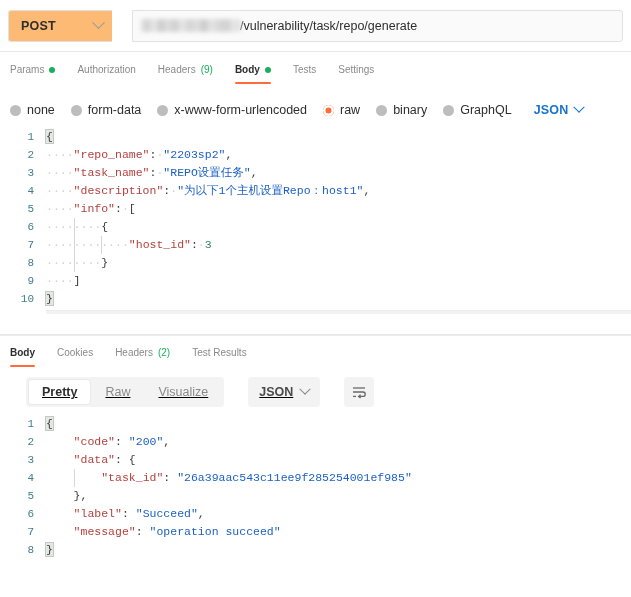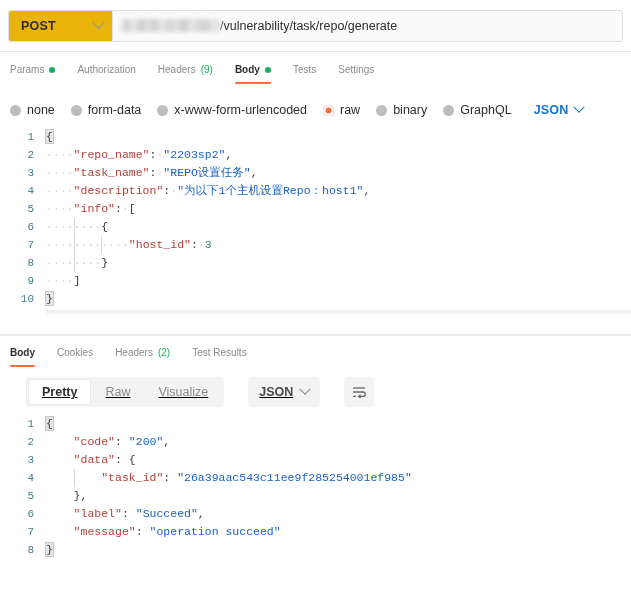--- a/index.html
+++ b/index.html
@@ -19,21 +19,21 @@
     align-items: center;
     padding: 0 8px;
     border-bottom: 1px solid #e8e8e8;
   }
   .method-select {
     width: 104px;
     height: 32px;
     border: 1px solid #e1e1e1;
     border-right: none;
     border-radius: 3px 0 0 3px;
-    background: #eab308;
+    background: #fdba74;
     display: flex;
     align-items: center;
     justify-content: space-between;
     padding: 0 9px 0 12px;
     flex: none;
   }
   .method-label {
     font-size: 12.5px;
     font-weight: bold;
     color: #2e2e2e;
@@ -49,20 +49,21 @@
   .url-input {
     flex: 1;
     height: 32px;
     border: 1px solid #e1e1e1;
     border-radius: 0 3px 3px 0;
     background: #fafafa;
     display: flex;
     align-items: center;
     padding: 0 8px;
     overflow: hidden;
+    margin-left: 20px;
   }
   .url-redacted {
     display: inline-block;
     height: 13px;
     width: 100px;
     margin-right: -1px;
     border-radius: 2px;
     background: linear-gradient(90deg,
       #e2e2e2 0%, #cfcfcf 6%, #e8e8e8 13%, #c9c9c9 20%, #dedede 27%,
       #cccccc 34%, #e6e6e6 41%, #d2d2d2 49%, #e0e0e0 56%, #c7c7c7 63%,

